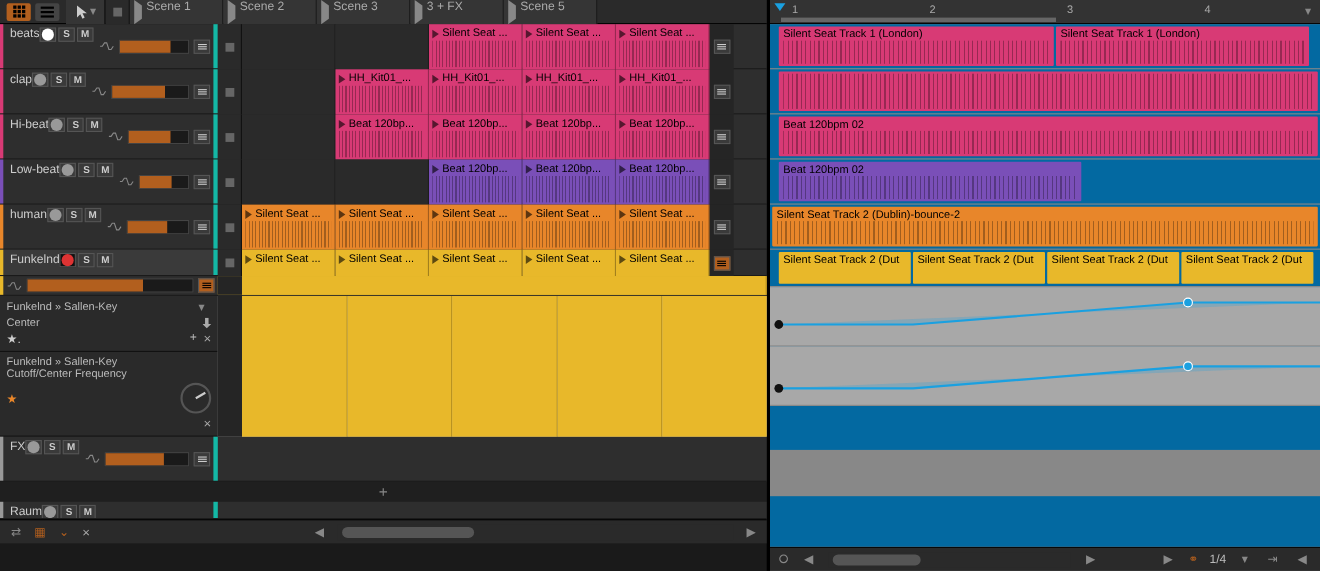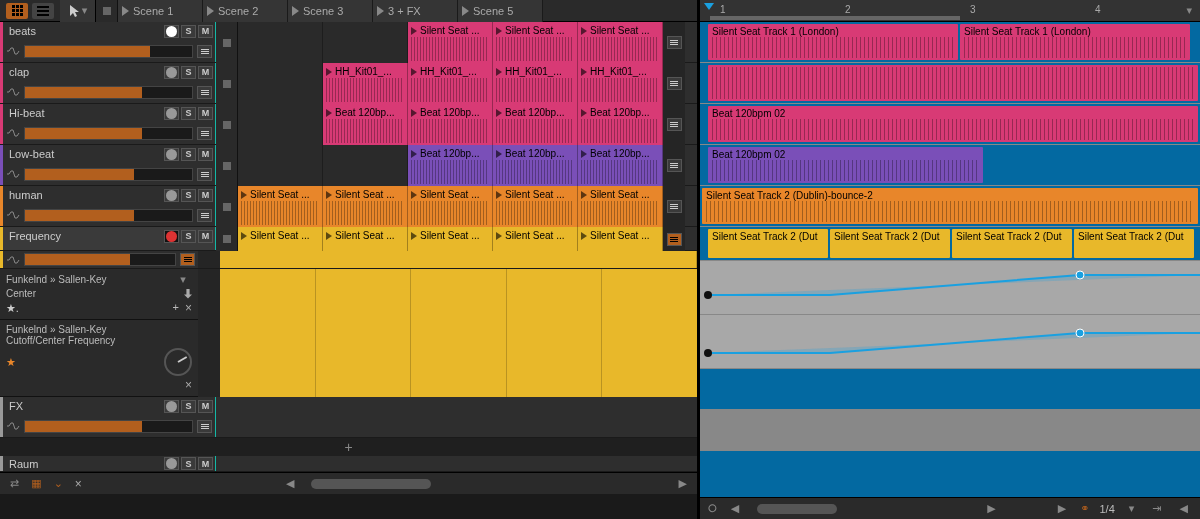--- a/index.html
+++ b/index.html
@@ -11,25 +11,25 @@
 .view-btns{width:60px;display:flex;gap:4px;padding:0 6px;align-items:center}
 .view-btn{width:22px;height:16px;background:#444;border-radius:2px;display:flex;align-items:center;justify-content:center;cursor:pointer}
 .view-btn.active{background:#b25f1e}
 .grid-dots{display:grid;grid-template-columns:repeat(3,3px);gap:1px}
 .grid-dots span{width:3px;height:3px;background:#000}
 .lines{display:flex;flex-direction:column;gap:2px;width:12px}
 .lines span{height:2px;background:#000}
 .scene-strip{flex:1;display:flex;height:22px;align-items:center}
 .cursor-tool{width:36px;display:flex;align-items:center;justify-content:center;gap:2px;border-right:1px solid #000;background:#353535;height:100%}
 .stop-all{width:22px;height:100%;background:#2a2a2a;border-right:1px solid #111;display:flex;align-items:center;justify-content:center}
-.scene{width:85px;height:100%;display:flex;align-items:center;padding-left:4px;background:#353535;border-right:1px solid #1a1a1a;gap:4px;cursor:pointer}
+.scene{width:85px;height:100%;display:flex;padding-left:4px;background:#353535;border-right:1px solid #1a1a1a;gap:4px;cursor:pointer}
 .scene-play{border-style:solid;border-width:5px 0 5px 7px;border-color:transparent transparent transparent #888}
 .scene-label{color:#aaa}
 .track-row{height:41px;background:#2e2e2e;display:flex;border-bottom:1px solid #1a1a1a}
-.track-head{width:216px;display:flex;flex-direction:column;border-right:1px solid #14b8a6}
+.track-head{width:198px;display:flex;border-right:4px solid #14b8a6}
 .th-top{height:18px;display:flex;align-items:center;justify-content:space-between;padding:0 2px 0 6px}
 .track-name{color:#ccc}
 .th-btns{display:flex;gap:2px}
 .sq{width:15px;height:13px;background:#3a3a3a;border:1px solid #555;display:flex;align-items:center;justify-content:center;font-size:9px;font-weight:bold;color:#ccc;cursor:pointer}
 .rec{border-radius:50%;width:11px;height:11px;background:#999;border:none}
 .rec.armed{background:#d33}
 .th-bot{flex:1;display:flex;align-items:center;padding:0 3px;gap:4px}
 .track-icon{width:14px;height:12px}
 .volume{flex:1;height:13px;background:#1a1a1a;position:relative;border:1px solid #444}
 .vol-fill{position:absolute;left:0;top:0;bottom:0;background:#b25f1e}
@@ -476,21 +476,21 @@
               <span></span>
               <span></span>
             </div>
           </div>
       </div>
     </div>
 
     <div class="track-row" style="height:24px">
       <div class="track-head" style="border-left:3px solid #e8b82a;background:#3a3a3a">
         <div class="th-top">
-            <span class="track-name">Frequency</span>
+            <span class="track-name">Funkelnd</span>
           <div class="th-btns">
               <div class="sq" style="background:#111">
                 <div class="rec armed"></div>
               </div>
               <div class="sq">S</div>
               <div class="sq">M</div>
             </div>
           </div>
       </div>
       <div class="cells">

